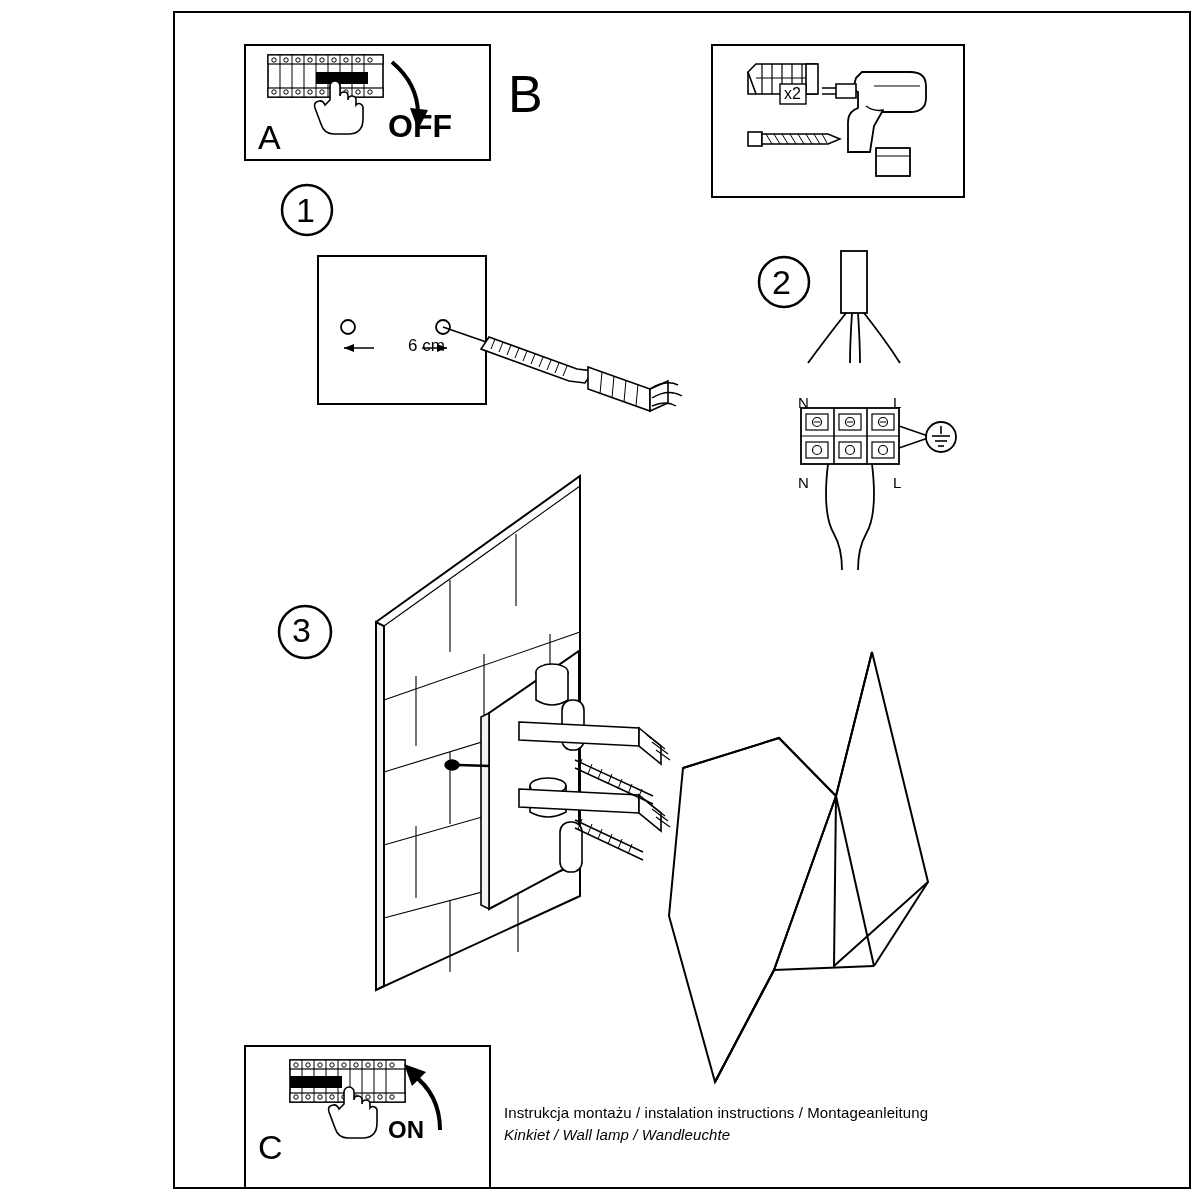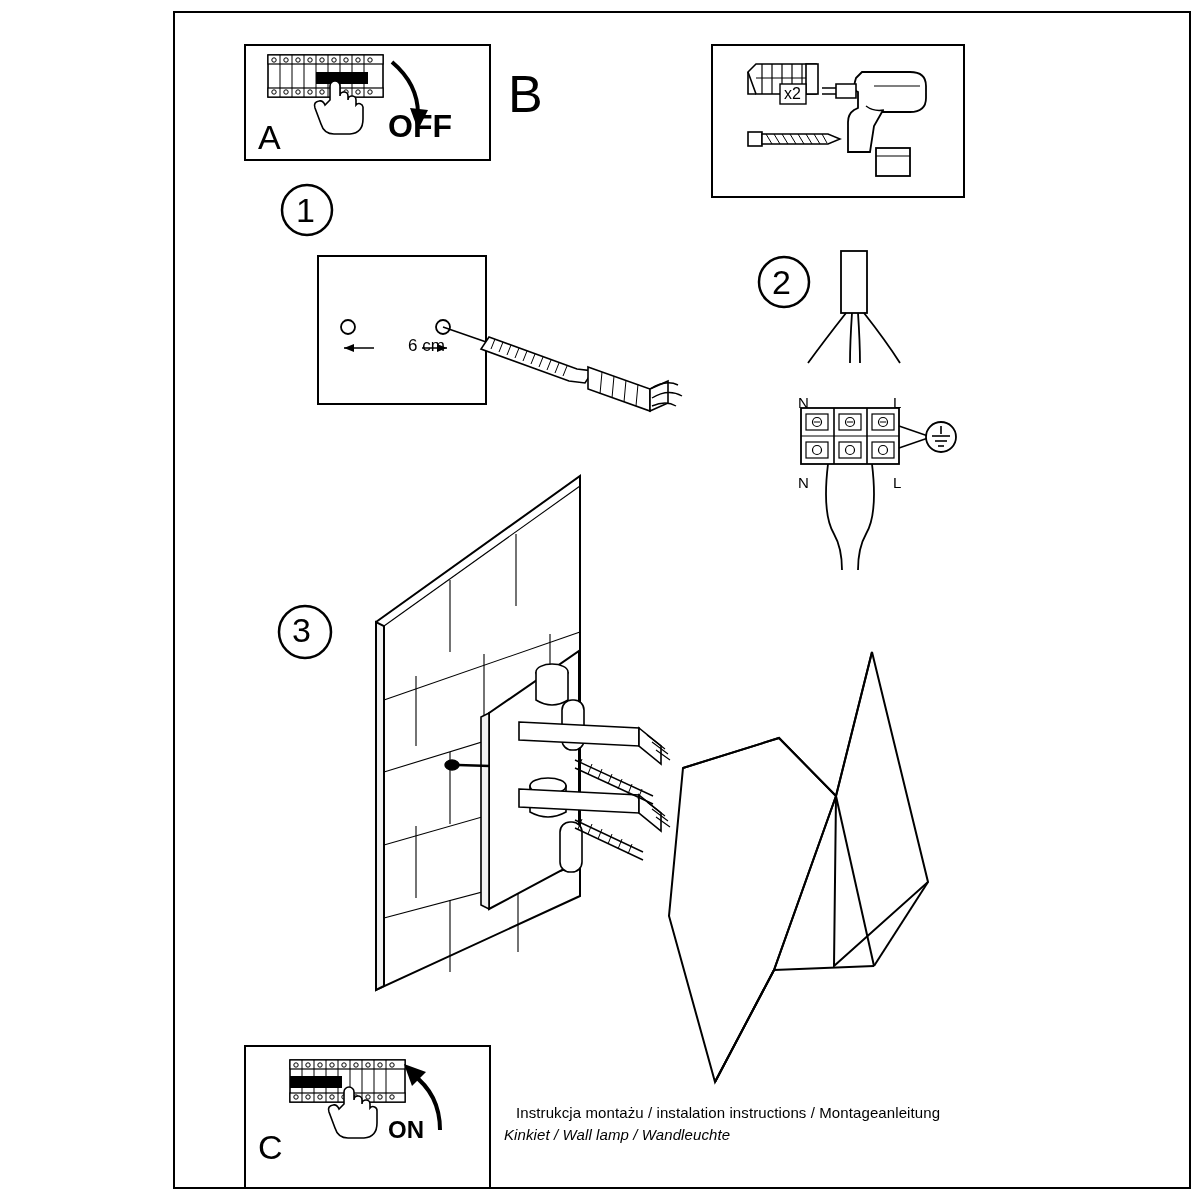--- a/index.html
+++ b/index.html
@@ -48,21 +48,21 @@
   .lbl-num    { font-size: 34px; }
   .lbl-1      { left: 296px; top: 193px; }
   .lbl-2      { left: 772px; top: 265px; }
   .lbl-3      { left: 292px; top: 613px; }
   .cap {
     position: absolute;
     left: 504px;
     font-size: 15px;
     letter-spacing: 0.1px;
   }
-  .cap1 { top: 1104px; margin-left: 12px; }
+  .cap1 { top: 1104px; }
   .cap2 { top: 1126px; font-style: italic; }
 </style>
 </head>
 <body>
 
 <div class="sheet">
 
   <svg class="layer" viewBox="0 0 1200 1200">
 
     <rect x="174" y="12" width="1016" height="1176" fill="none" stroke="#000" stroke-width="2"></rect>

